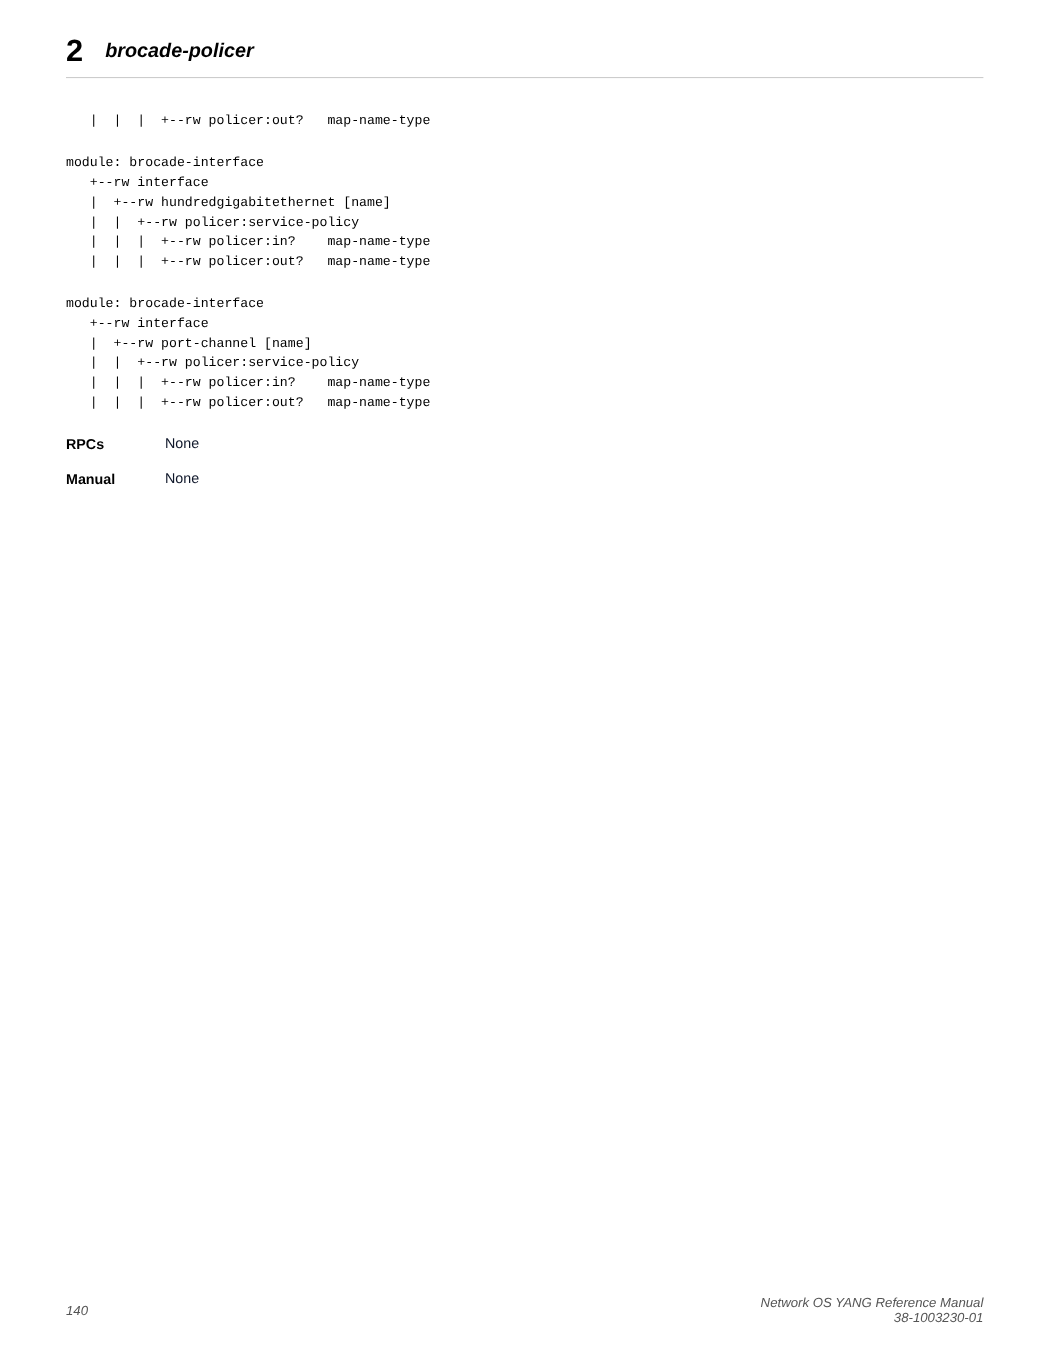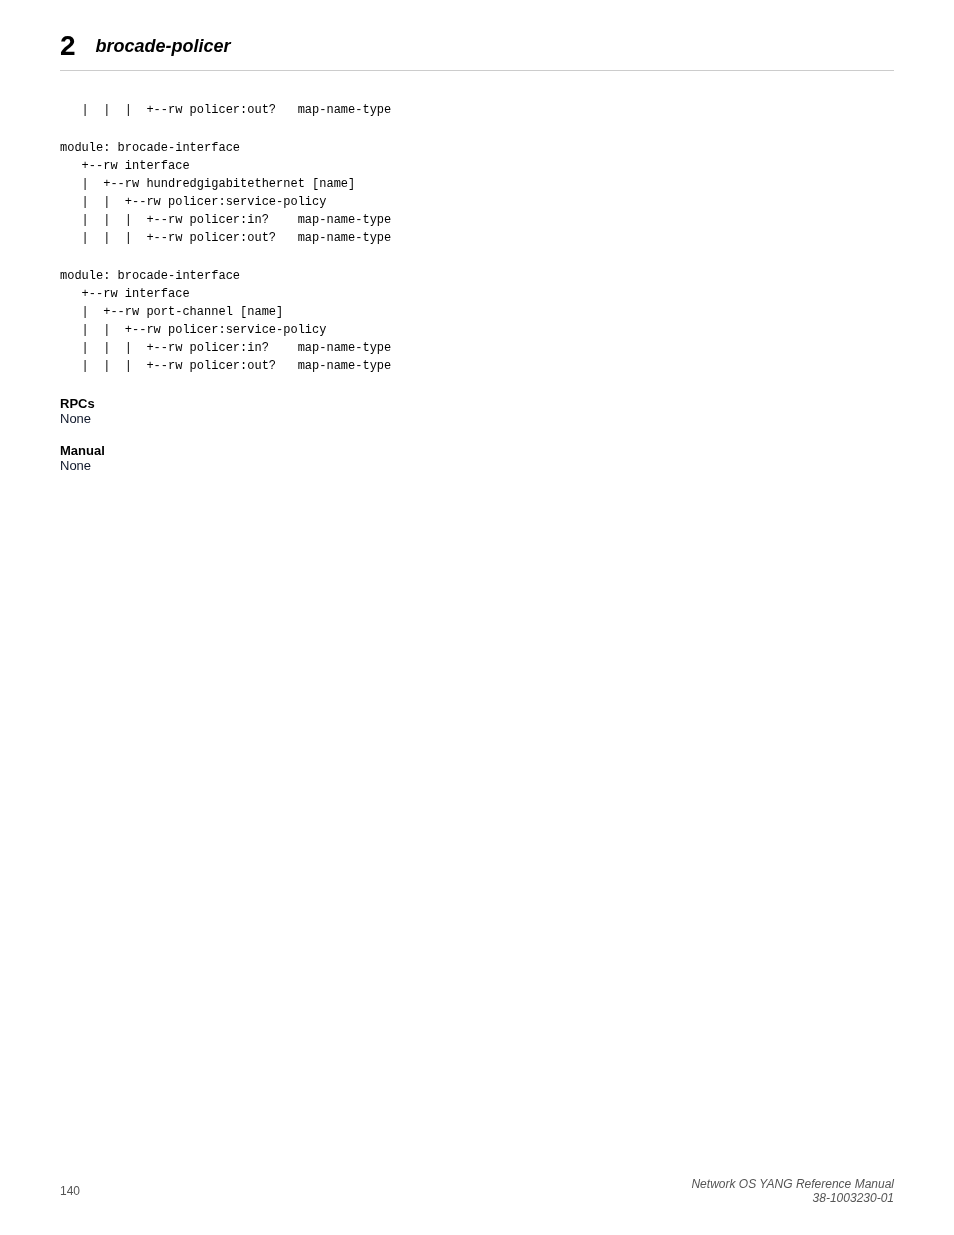--- a/index.html
+++ b/index.html
@@ -56,21 +56,20 @@
       line-height: 1.5;
       color: #000000;
       margin-bottom: 20px;
       white-space: pre;
     }
 
     .section-row {
       display: flex;
       align-items: flex-start;
       margin-bottom: 16px;
-      flex-direction: column;
     }
 
     .section-label {
       font-weight: bold;
       font-size: 13px;
       min-width: 80px;
       margin-right: 10px;
       padding-top: 1px;
     }
 
@@ -85,20 +84,21 @@
       left: 60px;
       right: 60px;
       display: flex;
       justify-content: space-between;
       align-items: center;
       font-size: 12px;
       color: #444;
     }
 
     .footer-page-number {
+      font-style: italic;
       color: #555;
     }
 
     .footer-title {
       font-style: italic;
       color: #555;
       text-align: right;
     }
   </style>
 </head>

